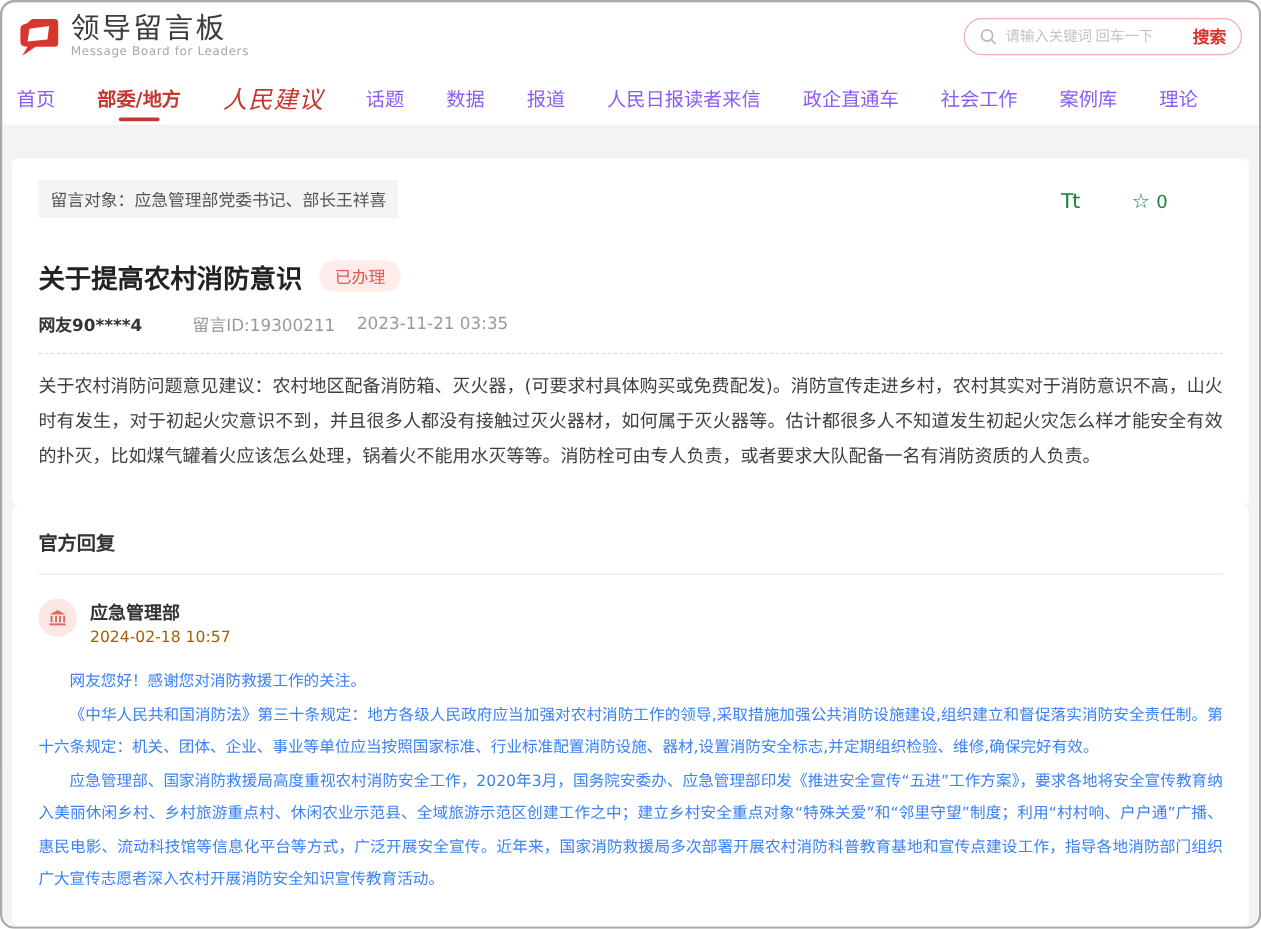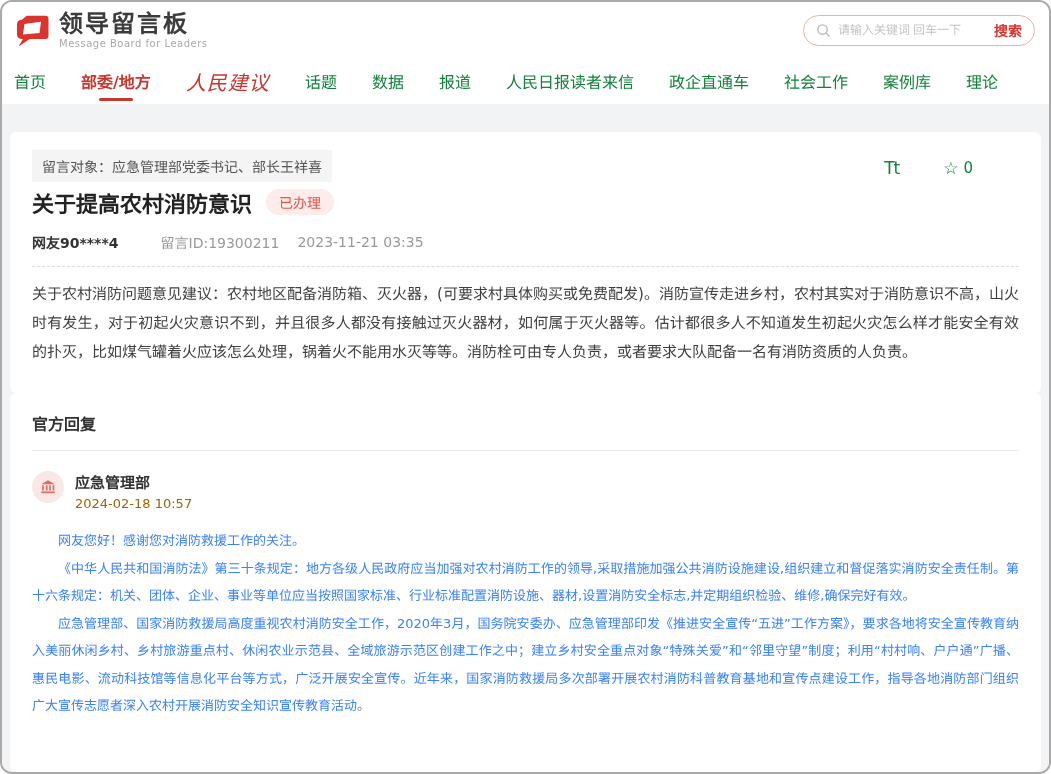--- a/index.html
+++ b/index.html
@@ -7,45 +7,45 @@
   body { font-family:"DejaVu Sans","Liberation Sans",sans-serif; }
   .page {
     width:1051px; height:774px; margin:0 auto; background:#fff;
     border:2px solid #a9a9a9; border-radius:12px; overflow:hidden;
     display:flex; flex-direction:column;
   }
   
   .topbar { height:56px; display:flex; align-items:center; justify-content:space-between; padding:0 14px 0 12px; background:#fff; }
   .logo { display:flex; align-items:center; gap:9px; }
   .logo-icon { width:36px; height:38px; flex:0 0 auto; }
-  .logo-title { font-size:24px; font-weight:bold; color:#3c3c3c; letter-spacing:2px; line-height:1.1; }
+  .logo-title { font-size:24px; font-weight:normal; color:#3c3c3c; letter-spacing:2px; line-height:1.1; }
   .logo-sub { font-size:10px; color:#a9a9a9; letter-spacing:0.5px; margin-top:1px; }
   .search-pill { display:flex; align-items:center; width:232px; height:31px; border:1px solid #f0aeaa; border-radius:17px; padding:0 12px; gap:7px; }
   .search-pill input { border:none; outline:none; flex:1; font-size:12px; color:#333; background:transparent; min-width:0; font-family:Liberation Serif, serif; }
   .search-pill input::placeholder { color:#c3c3c6; }
   .search-btn { border:none; background:none; color:#d9352e; font-size:14px; font-weight:600; cursor:pointer; font-family:inherit; padding:0; }
   
   .mainnav { height:46px; display:flex; align-items:center; gap:35px; padding:0 12px; background:#fff; }
-  .nav-item { position:relative; font-size:16px; color:#15803d; text-decoration:none; cursor:pointer; white-space:nowrap; height:100%; display:flex; align-items:center; }
+  .nav-item { position:relative; font-size:16px; color:#8b5cf6; text-decoration:none; cursor:pointer; white-space:nowrap; height:100%; display:flex; align-items:center; }
   .nav-item.active { color:#c53830; font-weight:bold; }
   .nav-item.active::after { content:""; position:absolute; left:50%; transform:translateX(-50%); bottom:3px; width:34px; height:3px; background:#c53830; border-radius:2px; }
   .nav-item.brand { color:#c5372e; font-weight:normal; font-style:italic; font-family:"DejaVu Serif","Liberation Serif",serif; font-size:20px; letter-spacing:1px; }
   
   .band { height:28px; background:#f2f3f5; }
   .wrap { flex:1; background:#f2f3f5; padding:0 8px; display:flex; flex-direction:column; overflow:hidden; }
   .card { background:#fff; border-radius:6px; }
   
   .message-card { padding:18px 22px 26px 22px; }
   .card-top { display:flex; justify-content:space-between; align-items:flex-start; }
   .target-tag { display:inline-block; background:#f4f4f4; color:#555; font-size:14px; padding:6px 10px; }
   .tools { display:flex; align-items:center; gap:44px; color:#15803d; margin:8px 46px 0 0; }
   .tt-icon { font-size:17px; cursor:pointer; letter-spacing:-1px; }
   .star-wrap { display:flex; align-items:center; gap:5px; font-size:15px; cursor:pointer; }
   .star-glyph { font-size:17px; }
-  .msg-title-row { margin-top:4px; display:flex; align-items:center; gap:14px;text-align:right; }
+  .msg-title-row { margin-top:32px; display:flex; align-items:center; gap:14px;text-align:right; }
   .msg-title { font-size:22px; font-weight:bold; color:#222; }
   .status-badge { background:#fdecea; color:#e4564e; font-size:14px; padding:3px 13px; border-radius:14px; }
   .meta-row { margin-top:14px; font-size:14px; color:#999; display:flex; align-items:center; }
   .meta-author { color:#333; font-weight:600; margin-right:42px; }
   .meta-id { margin-right:18px; }
   .dashed { border-top:1px dashed #ddd; margin-top:14px; }
   .msg-body { margin-top:13px; font-size:15px; color:#3f3f3f; line-height:29px; text-align:justify; }
   
   .reply-card { padding:18px 22px 16px 22px; flex:1; }
   .reply-title { font-size:16px; font-weight:bold; color:#333; }

